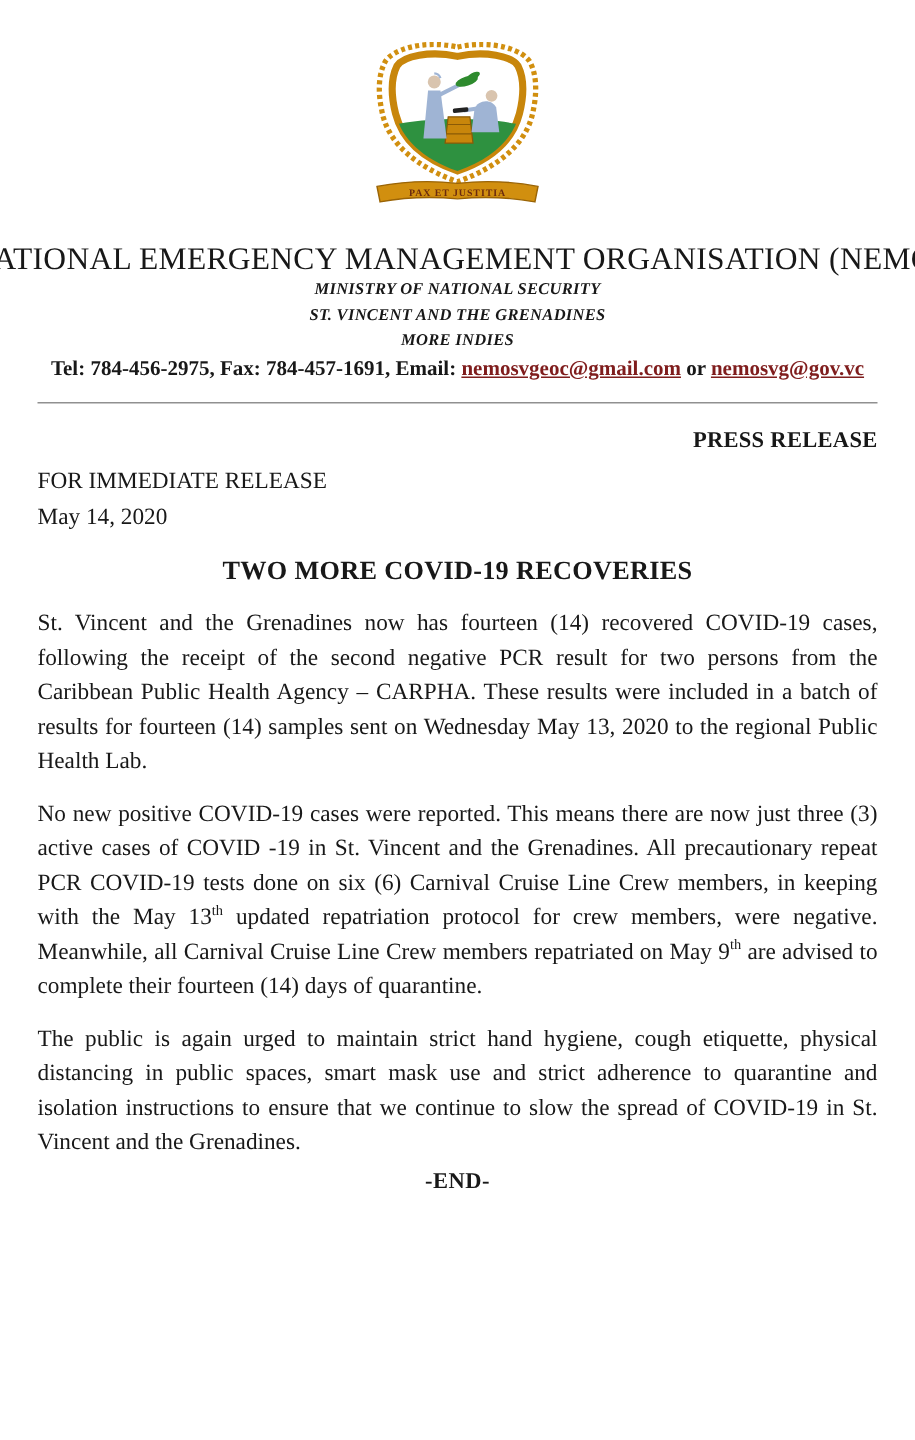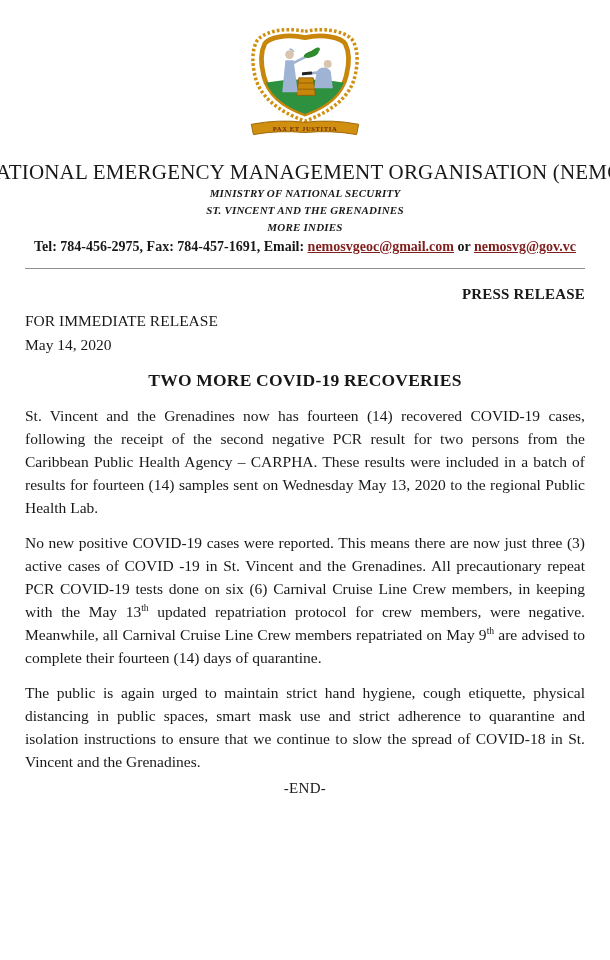--- a/index.html
+++ b/index.html
@@ -44,21 +44,21 @@
   }
 
   
   .body-para {
     font-size:15.5px; line-height:23px; text-align:justify;
     margin-top:12px;
   }
   .body-para.first { margin-top:13px; }
   sup { font-size:62%; line-height:0; vertical-align:super; }
 
-  .end-marker { text-align:center; font-weight:normal; font-size:15px; margin-top:7px; letter-spacing:0.3px; }
+  .end-marker { text-align:center; font-weight:bold; font-size:15px; margin-top:7px; letter-spacing:0.3px; }
 </style>
 </head>
 <body>
 
 <div class="sheet">
 
   <div class="crest-wrap">
     <svg width="128" height="110" viewBox="0 0 124 106" xmlns="http://www.w3.org/2000/svg">
       <defs>
         <clipPath id="shieldClip">
@@ -121,17 +121,17 @@
   <div class="immediate">FOR IMMEDIATE RELEASE</div>
   <div class="date-line">May 14, 2020</div>
 
 
   <div class="headline">TWO MORE COVID-19 RECOVERIES</div>
 
   <p class="body-para first">St. Vincent and the Grenadines now has fourteen (14) recovered COVID-19 cases, following the receipt of the second negative PCR result for two persons from the Caribbean Public Health Agency – CARPHA. These results were included in a batch of results for fourteen (14) samples sent on Wednesday May 13, 2020 to the regional Public Health Lab.</p>
 
   <p class="body-para"><span>No new positive COVID-19 cases were reported. This means there are now just three (3) active cases of COVID -19 in St. Vincent and the Grenadines. All precautionary repeat PCR COVID-19 tests done on six (6) Carnival Cruise Line Crew members, in keeping with the May 13</span><sup>th</sup><span> updated repatriation protocol for crew members, were negative. Meanwhile, all Carnival Cruise Line Crew members repatriated on May 9</span><sup>th</sup><span> are advised to complete their fourteen (14) days of quarantine.</span></p>
 
-  <p class="body-para">The public is again urged to maintain strict hand hygiene, cough etiquette, physical distancing in public spaces, smart mask use and strict adherence to quarantine and isolation instructions to ensure that we continue to slow the spread of COVID-18 in St. Vincent and the Grenadines.</p>
+  <p class="body-para">The public is again urged to maintain strict hand hygiene, cough etiquette, physical distancing in public spaces, smart mask use and strict adherence to quarantine and isolation instructions to ensure that we continue to slow the spread of COVID-19 in St. Vincent and the Grenadines.</p>
 
   <div class="end-marker">-END-</div>
 
 </div>
 
 </body></html>

